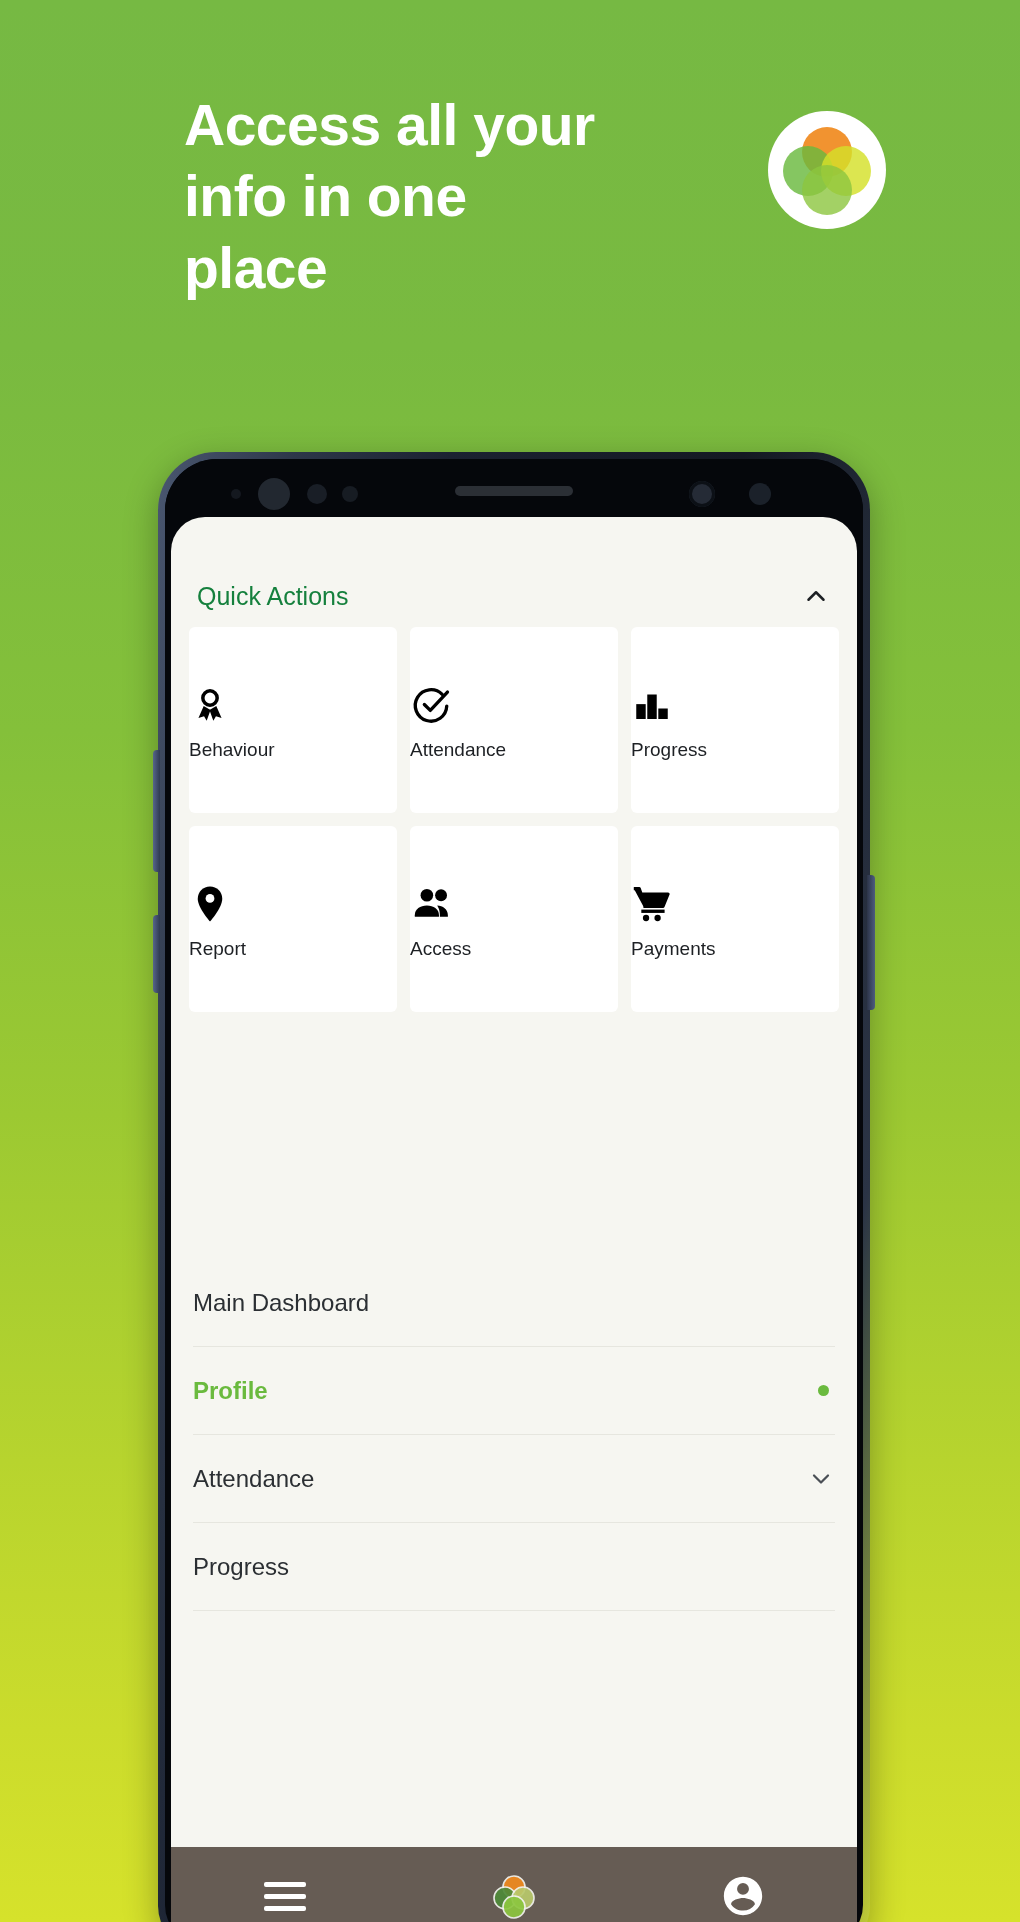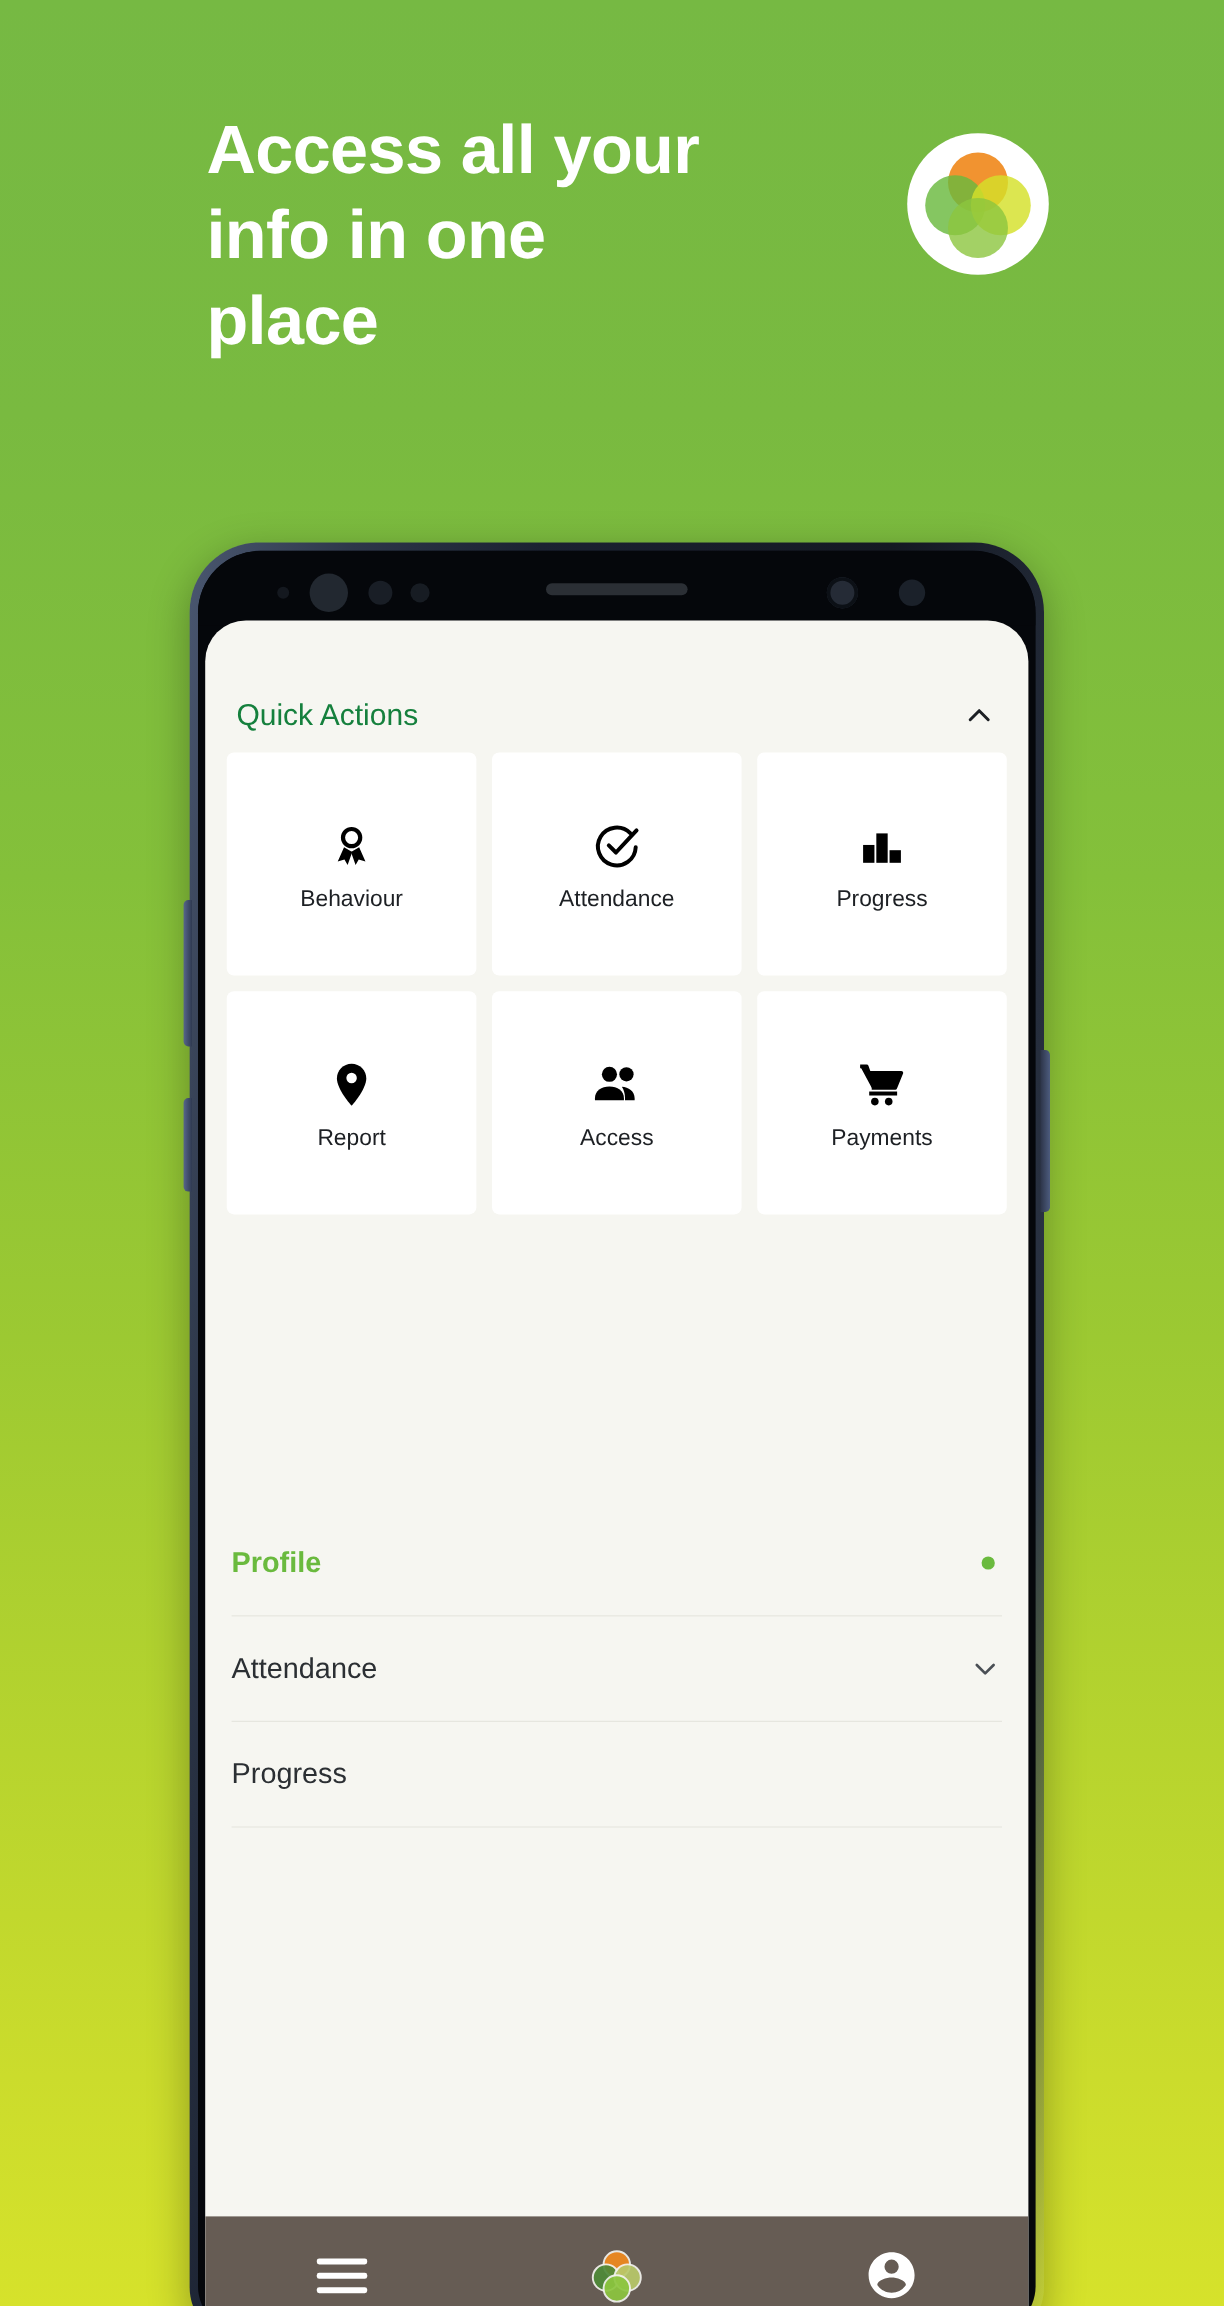--- a/index.html
+++ b/index.html
@@ -19,21 +19,21 @@
         #9cc932 58%,
         #b7d42e 76%,
         #cbdc2c 90%,
         #d6e22b 100%);
     position: relative;
   }
 
   
   .hero {
     position: absolute;
-    top: 0; left: 4px;
+    top: 0; left: 16px;
     width: 855px;
     height: 450px;
   }
 
   .hero-title {
     position: absolute;
     left: 168px;
     top: 90px;
     width: 560px;
     color: #ffffff;
@@ -168,21 +168,20 @@
     grid-template-columns: repeat(3, 1fr);
     gap: 13px;
     padding: 6px 18px 0 18px;
   }
   .qa-card {
     background: #ffffff;
     border-radius: 6px;
     height: 186px;
     display: flex;
     flex-direction: column;
-    align-items: center;
     justify-content: center;
     gap: 13px;
   }
   .qa-card.empty { background: transparent; }
   .qa-icon { height: 46px; display: flex; align-items: flex-end; }
   .qa-icon svg { display: block; }
   .qa-label {
     font-size: 19px;
     color: #1d2024;
   }
@@ -349,20 +348,24 @@
           </div>
           <div class="qa-label">Payments</div>
         </div>
 
         <div class="qa-card empty"></div>
         <div class="qa-card empty"></div>
       </div>
 
       <div class="menu">
 
+        <div class="menu-row first">
+          <span class="menu-label">Main Dashboard</span>
+          <span class="spacer-cell"></span>
+        </div>
 
         <div class="menu-row active">
           <span class="menu-label">Profile</span>
           <span class="dot"></span>
         </div>
 
         <div class="menu-row">
           <span class="menu-label">Attendance</span>
           <span class="chev-down">
             <svg width="28" height="28" viewBox="0 0 24 24" fill="none" stroke="#4a4f55" stroke-width="1.9" stroke-linecap="round" stroke-linejoin="round">

